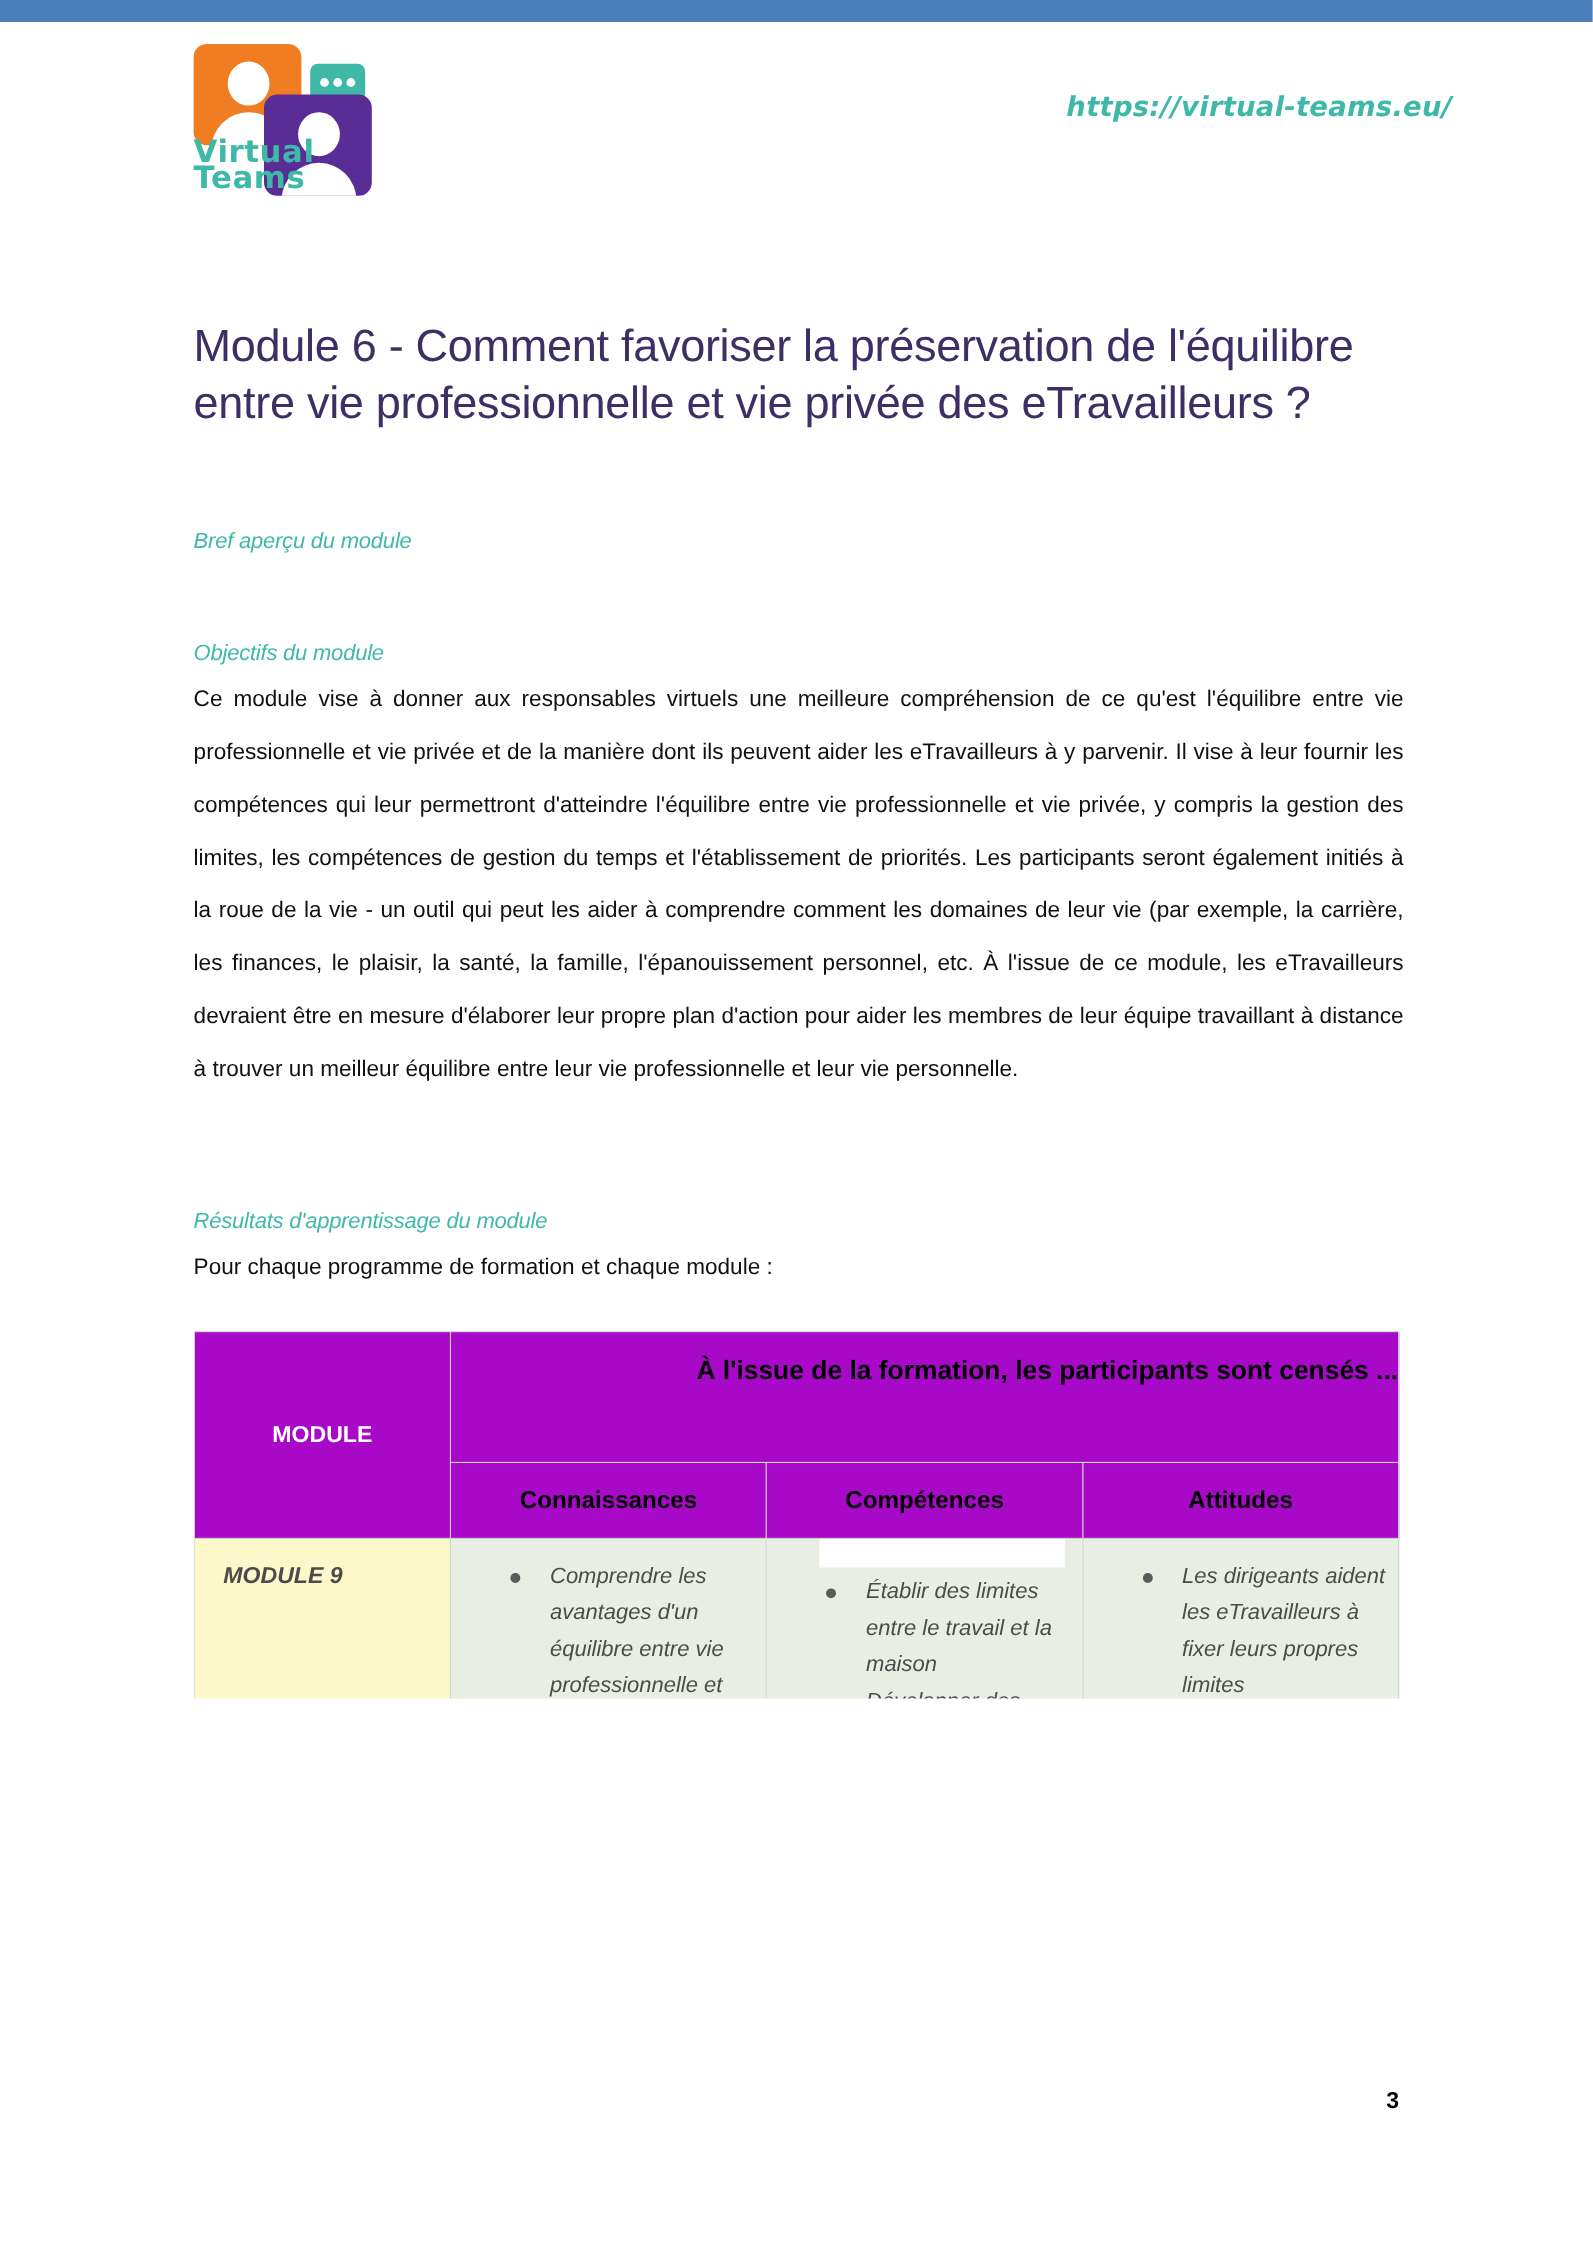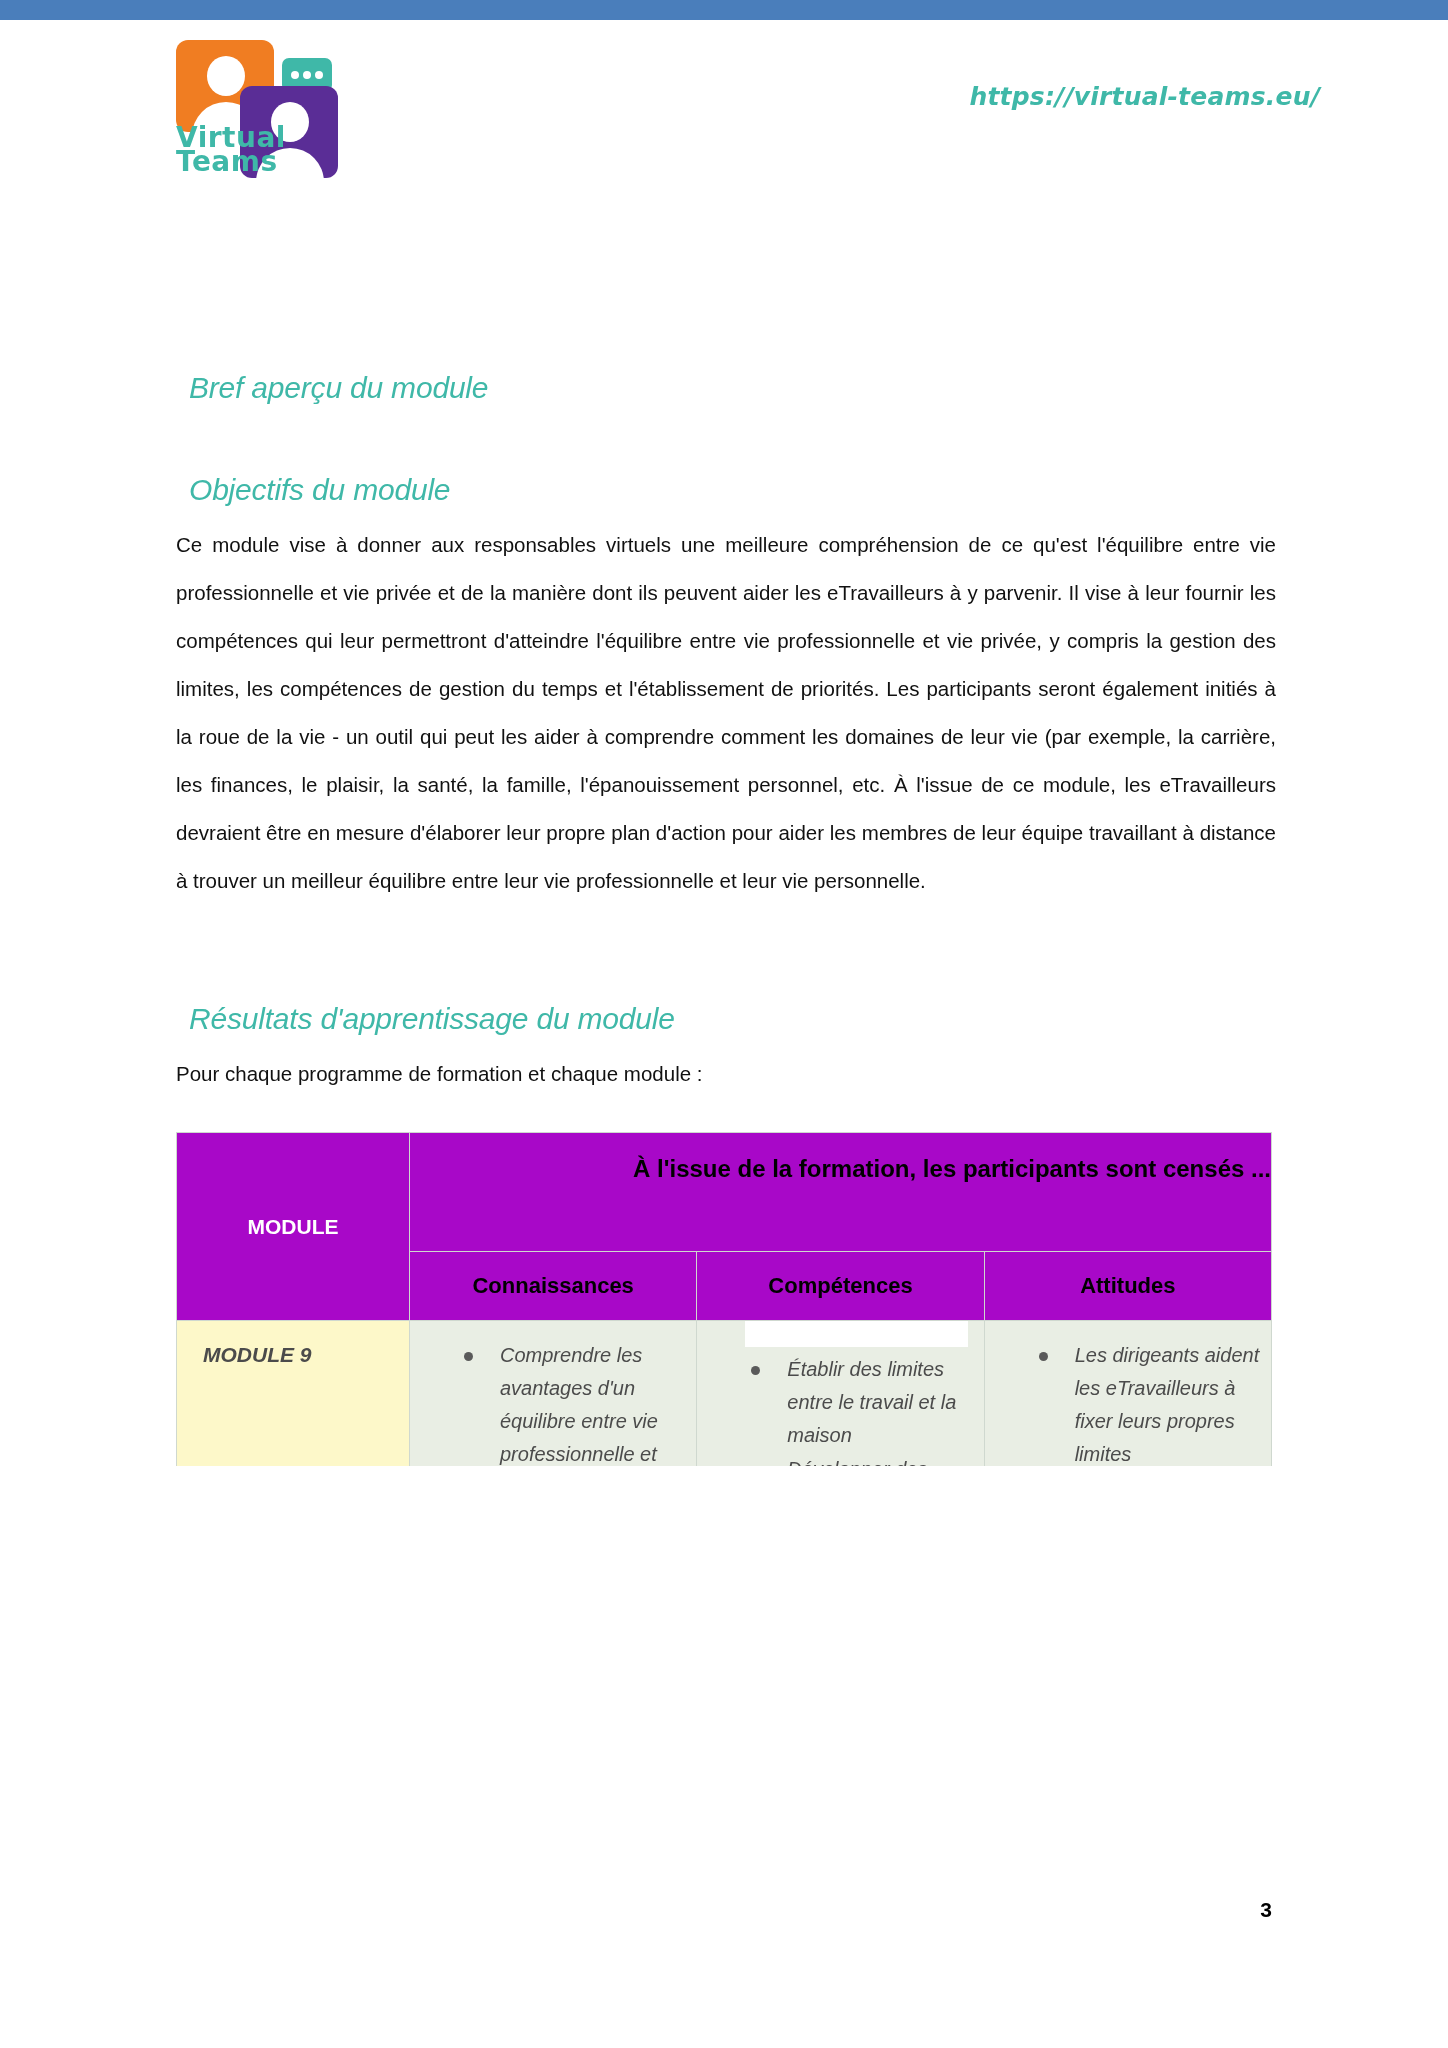--- a/index.html
+++ b/index.html
@@ -150,26 +150,26 @@
     margin: 0;
     color: #3e2e66;
     font-family: "Liberation Sans", sans-serif;
     font-weight: normal;
     font-size: 41px;
     line-height: 52px;
     letter-spacing: -0.3px;
     max-width: 1060px;
   }
   h2.section-head {
-    margin: 13px;
+    margin: 0;
     color: #3fb8a8;
     font-family: "Liberation Sans", sans-serif;
     font-weight: normal;
     font-style: italic;
-    font-size: 30px;
+    font-size: 20px;
     line-height: 36px;
     letter-spacing: -0.2px;
   }
   p.body-text {
     margin: 0;
     color: #111111;
     font-family: "Liberation Sans", sans-serif;
     font-size: 20.5px;
     line-height: 48px;
     text-align: justify;
@@ -314,20 +314,21 @@
       <div class="logo-text">
         <div>Virtual</div>
         <div>Teams</div>
       </div>
     </div>
     <div class="site-url">https://virtual-teams.eu/</div>
   </div>
 
   <div class="content">
 
+    <h1 class="doc-title">Module 6 - Comment favoriser la préservation de l'équilibre entre vie professionnelle et vie privée des eTravailleurs ?</h1>
 
     <div class="sp-overview">
       <h2 class="section-head">Bref aperçu du module</h2>
     </div>
 
     <div class="sp-objectifs">
       <h2 class="section-head">Objectifs du module</h2>
       <p class="body-text">Ce module vise à donner aux responsables virtuels une meilleure compréhension de ce qu'est l'équilibre entre vie professionnelle et vie privée et de la manière dont ils peuvent aider les eTravailleurs à y parvenir. Il vise à leur fournir les compétences qui leur permettront d'atteindre l'équilibre entre vie professionnelle et vie privée, y compris la gestion des limites, les compétences de gestion du temps et l'établissement de priorités. Les participants seront également initiés à la roue de la vie - un outil qui peut les aider à comprendre comment les domaines de leur vie (par exemple, la carrière, les finances, le plaisir, la santé, la famille, l'épanouissement personnel, etc. À l'issue de ce module, les eTravailleurs devraient être en mesure d'élaborer leur propre plan d'action pour aider les membres de leur équipe travaillant à distance à trouver un meilleur équilibre entre leur vie professionnelle et leur vie personnelle.</p>
     </div>
 

